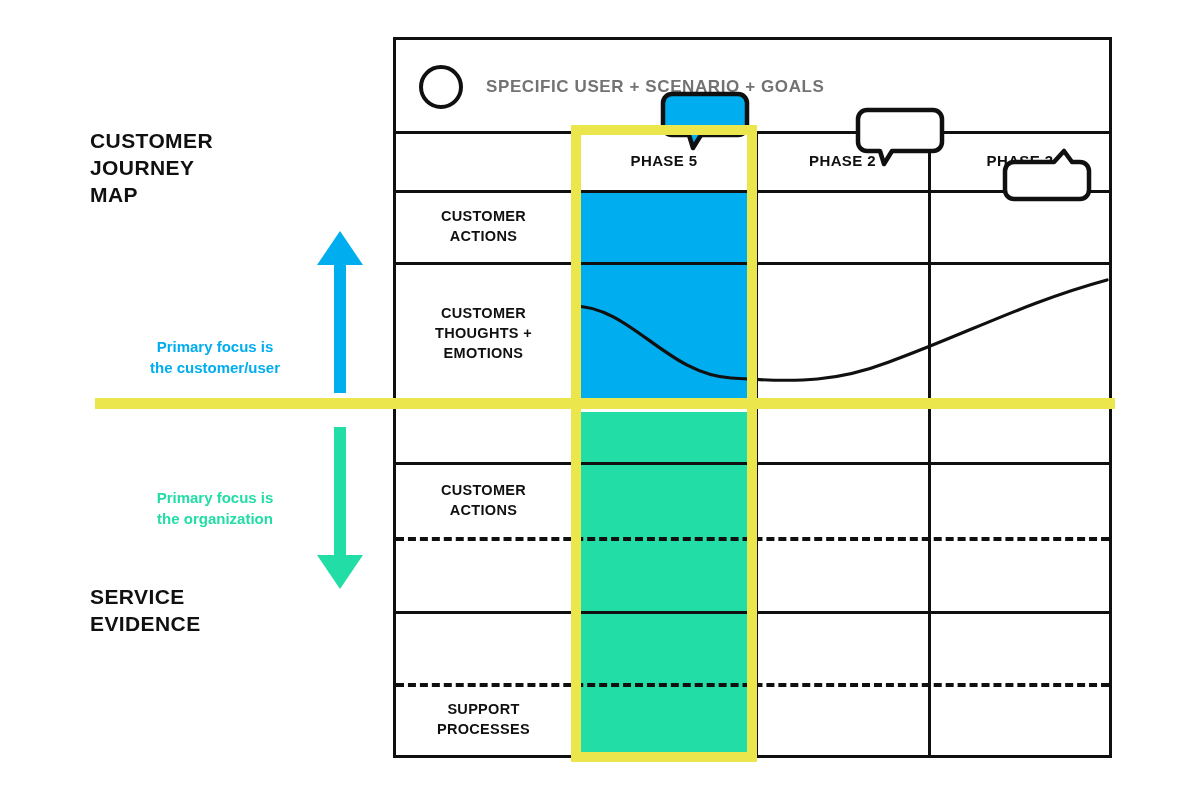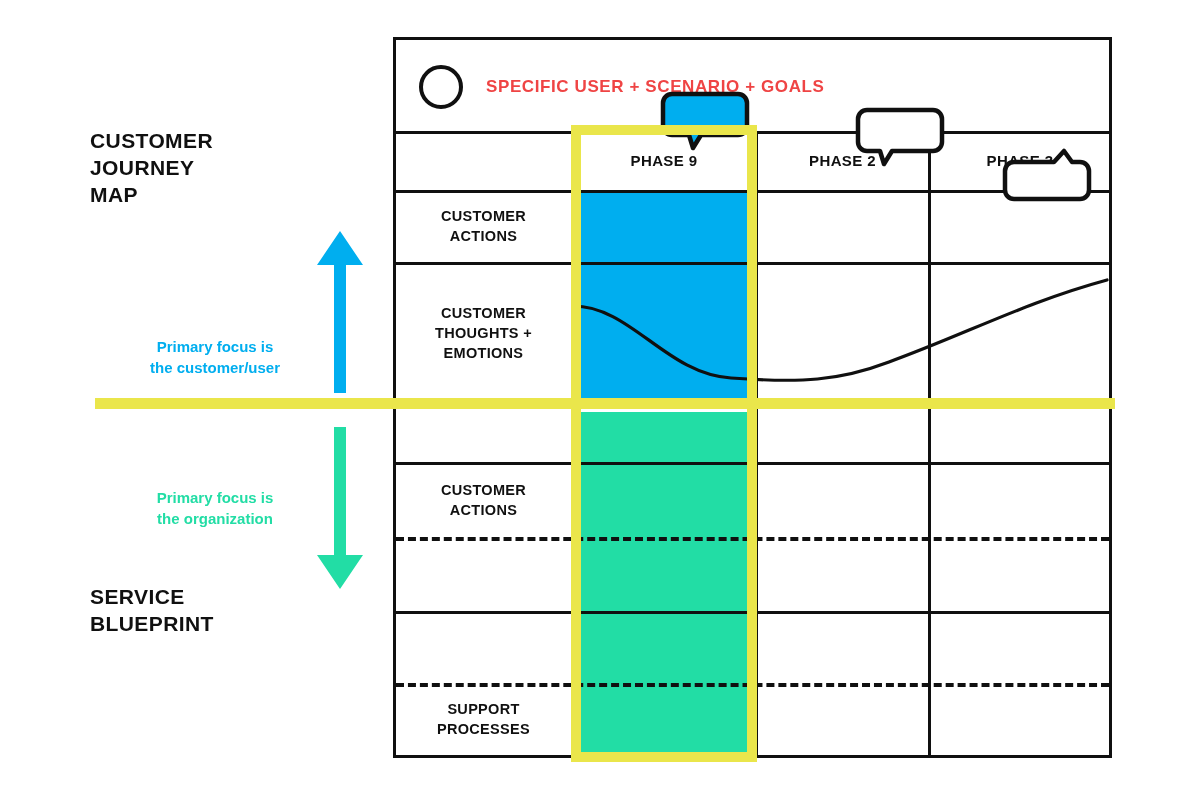--- a/index.html
+++ b/index.html
@@ -39,21 +39,21 @@
     position:absolute;display:flex;align-items:center;justify-content:center;
     text-align:center;font-weight:bold;font-size:14.5px;line-height:20px;
     letter-spacing:.3px;color:#101010;white-space:pre-line;
   }
   .phase-label{
     position:absolute;display:flex;align-items:center;justify-content:center;
     font-weight:bold;font-size:15px;letter-spacing:.4px;color:#101010;
   }
   #banner-text{
     position:absolute;left:90px;top:0;height:94px;display:flex;align-items:center;
-    font-weight:bold;font-size:17px;letter-spacing:.6px;color:#ef4444;
+    font-weight:bold;font-size:17px;letter-spacing:.6px;color:#737373;
   }
   #banner-circle{
     position:absolute;left:23px;top:25px;width:44px;height:44px;
     border:4px solid #101010;border-radius:50%;box-sizing:border-box;
   }
 
   
   .fill{position:absolute;}
 
   
@@ -79,21 +79,21 @@
 JOURNEY
 MAP</div>
 
   <div class="abs focus-note focus-blue" style="left:120px;top:308px;width:190px;">Primary focus is
 the customer/user</div>
 
   <div class="abs focus-note focus-green" style="left:120px;top:459px;width:190px;">Primary focus is
 the organization</div>
 
   <div class="abs side-title" style="left:90px;top:583px;">SERVICE
-BLUEPRINT</div>
+EVIDENCE</div>
 
   <svg class="arrow" style="left:310px;top:225px;" width="60" height="170" viewBox="0 0 60 170">
     <path d="M30 6 L53 40 L36 40 L36 168 L24 168 L24 40 L7 40 Z" fill="#00AEEF"></path>
   </svg>
 
   <svg class="arrow" style="left:310px;top:425px;" width="60" height="170" viewBox="0 0 60 170">
     <path d="M30 164 L53 130 L36 130 L36 2 L24 2 L24 130 L7 130 Z" fill="#22DDA5"></path>
   </svg>
 
   <div id="grid">
@@ -109,21 +109,21 @@
     <div class="hline" style="top:222px;"></div>
     <div class="hline" style="top:422px;"></div>
     <div class="hline dashed" style="top:497px;"></div>
     <div class="hline" style="top:571px;"></div>
     <div class="hline dashed" style="top:643px;"></div>
 
     <div class="vline" style="left:175px;top:91px;height:624px;"></div>
     <div class="vline" style="left:359px;top:91px;height:624px;"></div>
     <div class="vline" style="left:532px;top:91px;height:624px;"></div>
 
-    <div class="phase-label" style="left:178px;top:91px;width:180px;height:59px;">PHASE 9</div>
+    <div class="phase-label" style="left:178px;top:91px;width:180px;height:59px;">PHASE 5</div>
     <div class="phase-label" style="left:362px;top:91px;width:169px;height:59px;">PHASE 2</div>
     <div class="phase-label" style="left:535px;top:91px;width:178px;height:59px;">PHASE 3</div>
 
     <div class="cell-label" style="left:0px;top:150px;width:175px;height:72px;">CUSTOMER
 ACTIONS</div>
     <div class="cell-label" style="left:0px;top:222px;width:175px;height:141px;">CUSTOMER
 THOUGHTS +
 EMOTIONS</div>
     <div class="cell-label" style="left:0px;top:422px;width:175px;height:75px;">CUSTOMER
 ACTIONS</div>

